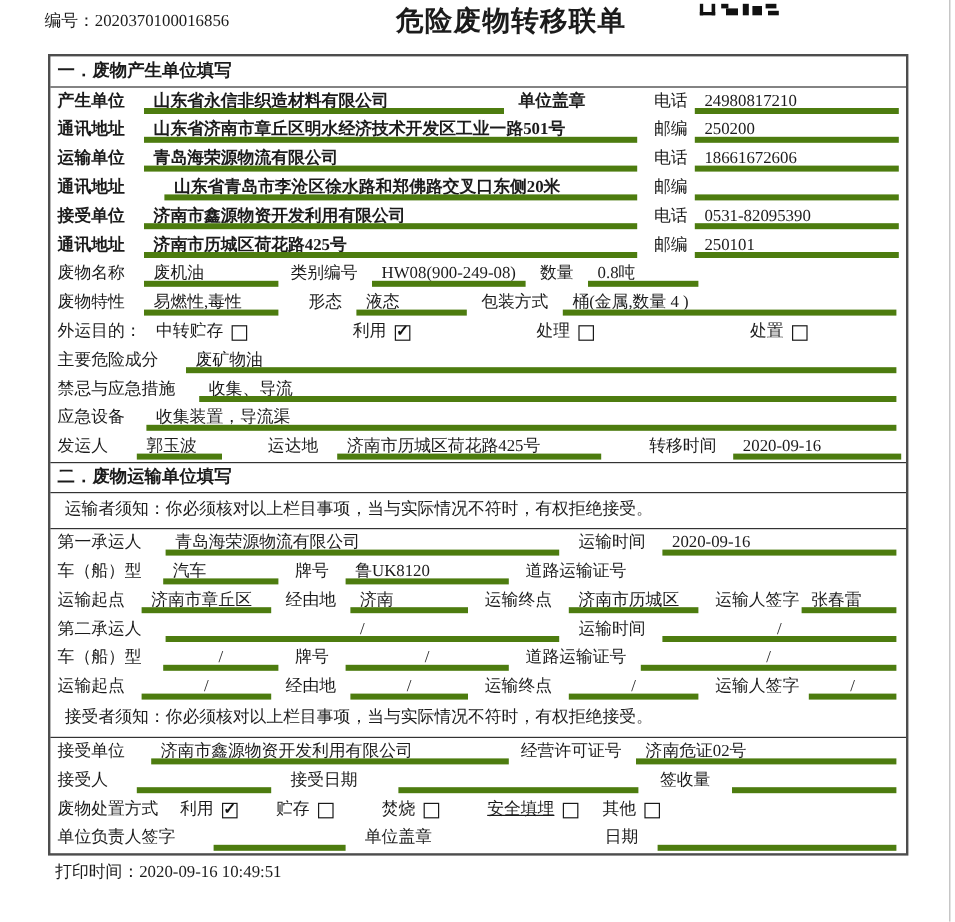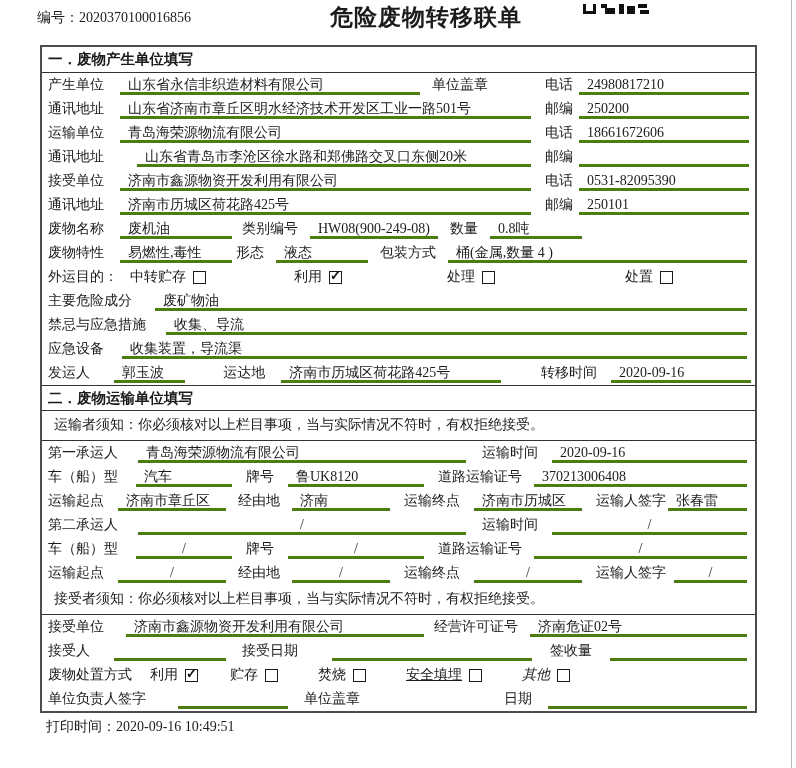--- a/index.html
+++ b/index.html
@@ -15,25 +15,25 @@
   
   .form-table { margin:45px 0 0 40px; width:717px; border:2px solid #4d4d4d; background:#fff; }
   .sec-title { height:26px; line-height:24px; font-weight:bold; font-size:14.5px;
     padding-left:6px; border-bottom:1.4px solid #333; }
   .sec-title.mid { border-top:1.4px solid #333; }
   .notice { height:30px; line-height:28px; font-size:14px; padding-left:12px;
     border-bottom:1.4px solid #333; }
   .row { height:24px; display:flex; align-items:center; padding:0 4px 0 6px;
     font-size:14px; }
   .lbl { flex:none; height:20px; line-height:20px; white-space:nowrap; }
-  .u { height:20px; line-height:20px; border-bottom:3px solid #4d7c0f;
+  .u { height:20px; line-height:20px; border-bottom:5px solid #4d7c0f;
     padding-left:8px; white-space:nowrap; overflow:hidden; }
   .u.ctr { text-align:center; padding-left:0; }
   .grow { flex:1 1 auto; margin-right:4px; }
-  .leftpart { flex:none; width:497px; display:flex; align-items:flex-start; }
+  .leftpart { flex:none; width:497px; display:flex; align-items:flex-start;font-weight:bold; }
   .rlbl { flex:none; width:34px; height:20px; line-height:20px; }
   .rval { flex:1 1 auto; margin-right:2px; }
   
   .opt { display:inline-flex; align-items:center; height:20px; }
   .opt .txt { height:20px; line-height:20px; white-space:nowrap; }
   .box { display:inline-block; width:13px; height:13px; border:1.5px solid #1a1a1a;
     margin-left:7px; position:relative; background:#fff; }
   .box.checked::after { content:"✓"; position:absolute; left:0px; top:-4px;
     font-size:13px; font-weight:bold; color:#111; }
   
@@ -129,21 +129,21 @@
     <span class="u" style="width:112px;margin-left:8px;">废机油</span>
     <span class="lbl w60" style="margin-left:10px;">类别编号</span>
     <span class="u" style="width:128px;margin-left:8px;">HW08(900-249-08)</span>
     <span class="lbl w32" style="margin-left:12px;">数量</span>
     <span class="u" style="width:92px;margin-left:8px;">0.8吨</span>
   </div>
 
   <div class="row">
     <span class="lbl w64">废物特性</span>
     <span class="u" style="width:112px;margin-left:8px;">易燃性,毒性</span>
-    <span class="lbl w32" style="margin-left:4px;">形态</span>
+    <span class="lbl w32" style="margin-left:25px;">形态</span>
     <span class="u" style="width:92px;margin-left:8px;">液态</span>
     <span class="lbl w60" style="margin-left:12px;">包装方式</span>
     <span class="u grow" style="margin-left:8px;">桶(金属,数量 4 )</span>
   </div>
 
   <div class="row">
     <span class="lbl w76">外运目的：</span>
     <span class="opt" style="margin-left:6px;">
       <span class="txt">中转贮存</span>
       <span class="box"></span>
@@ -195,21 +195,20 @@
     <span class="lbl w60" style="margin-left:16px;">运输时间</span>
     <span class="u grow" style="margin-left:10px;">2020-09-16</span>
   </div>
 
   <div class="row">
     <span class="lbl w80">车（船）型</span>
     <span class="u" style="width:96px;margin-left:8px;">汽车</span>
     <span class="lbl w32" style="margin-left:14px;">牌号</span>
     <span class="u" style="width:136px;margin-left:10px;">鲁UK8120</span>
     <span class="lbl w88" style="margin-left:14px;">道路运输证号</span>
-    <span class="u grow" style="margin-left:8px;">370213006408</span>
   </div>
 
   <div class="row">
     <span class="lbl w60">运输起点</span>
     <span class="u" style="width:108px;margin-left:10px;">济南市章丘区</span>
     <span class="lbl w46" style="margin-left:12px;">经由地</span>
     <span class="u" style="width:98px;margin-left:8px;">济南</span>
     <span class="lbl w60" style="margin-left:14px;">运输终点</span>
     <span class="u" style="width:108px;margin-left:10px;">济南市历城区</span>
     <span class="lbl" style="margin-left:14px;">运输人签字</span>
@@ -272,21 +271,21 @@
       <span class="box"></span>
     </span>
     <span class="opt" style="margin-left:40px;">
       <span class="txt">焚烧</span>
       <span class="box"></span>
     </span>
     <span class="opt" style="margin-left:40px;text-decoration:underline;">
       <span class="txt">安全填埋</span>
       <span class="box"></span>
     </span>
-    <span class="opt" style="margin-left:40px;font-style:italic;">
+    <span class="opt" style="margin-left:20px;">
       <span class="txt">其他</span>
       <span class="box"></span>
     </span>
   </div>
 
   <div class="row">
     <span class="lbl w102">单位负责人签字</span>
     <span class="u" style="width:110px;margin-left:28px;"></span>
     <span class="lbl w60" style="margin-left:16px;">单位盖章</span>
     <span class="lbl w32" style="margin-left:140px;">日期</span>

